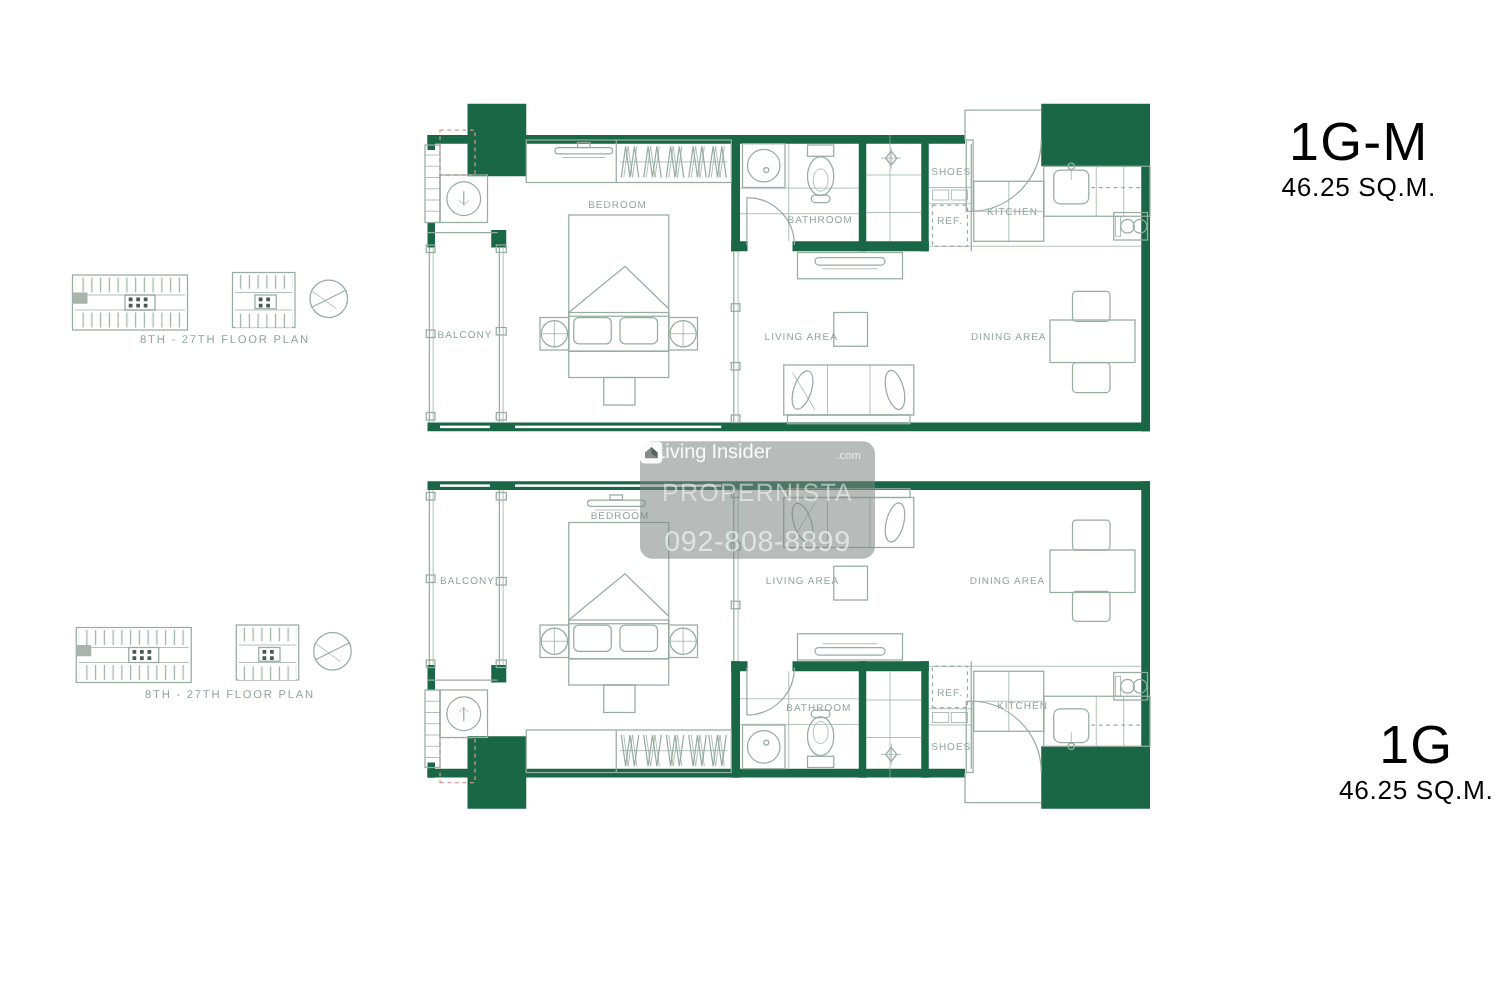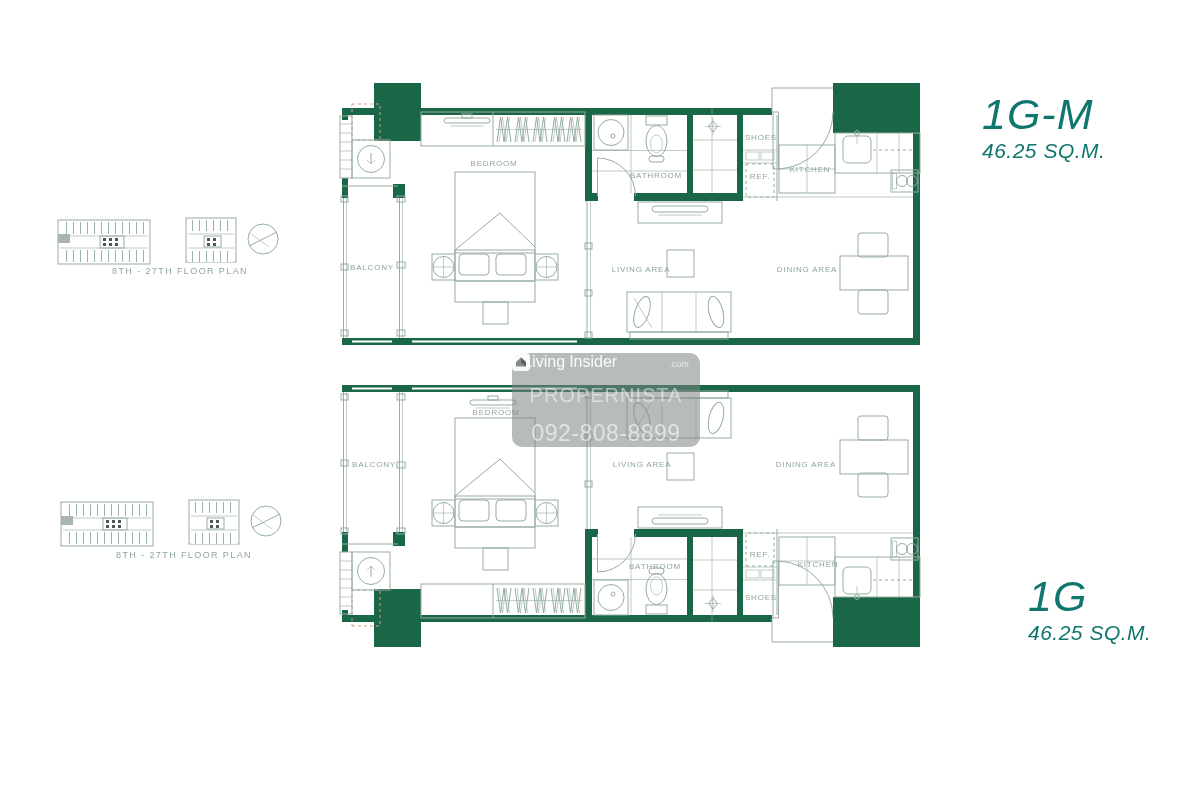--- a/index.html
+++ b/index.html
@@ -12,21 +12,21 @@
   .s2{fill:none;stroke:#96ada0;stroke-width:0.6;}     
   .dashr{fill:none;stroke:#cf9a92;stroke-width:1;stroke-dasharray:3 3;}
   .dashg{fill:none;stroke:#96ada0;stroke-width:1;stroke-dasharray:3 3;}
   .lbl{fill:#8fa698;font-size:8px;letter-spacing:.8px;text-anchor:middle;
        font-family:"Liberation Sans",sans-serif;}
   .cap{fill:#8fa698;font-size:9px;letter-spacing:1.4px;text-anchor:middle;
        font-family:"Liberation Sans",sans-serif;}
   .dot{fill:#4a5a52;}
   .grayblk{fill:#aab4ae;}
   
-  .utitle{position:absolute;width:210px;color:#0f766e;font-style:italic;}
+  .utitle{position:absolute;width:210px;text-align:center;color:#000000;}
   .utitle .big{font-size:43px;line-height:1.0;font-weight:400;letter-spacing:1px;}
   .utitle .area{font-size:21px;margin-top:3px;letter-spacing:.5px;}
   
   .wm{position:absolute;left:512px;top:353px;width:188px;height:94px;
       background:rgba(124,133,132,0.55);border-radius:10px;color:#fff;
       display:flex;flex-direction:column;align-items:center;justify-content:space-between;gap:1px;}
   .wm-row1{display:flex;align-items:center;gap:4px;font-size:16px;color:rgba(255,255,255,.92);}
   .wm-row1 .thin{font-weight:300;}
   .wm-row1 .bold{font-weight:400;}
   .wm-row1 .tld{font-size:9px;color:rgba(255,255,255,.7);align-self:flex-end;margin-bottom:2px;margin-left:48px;}

